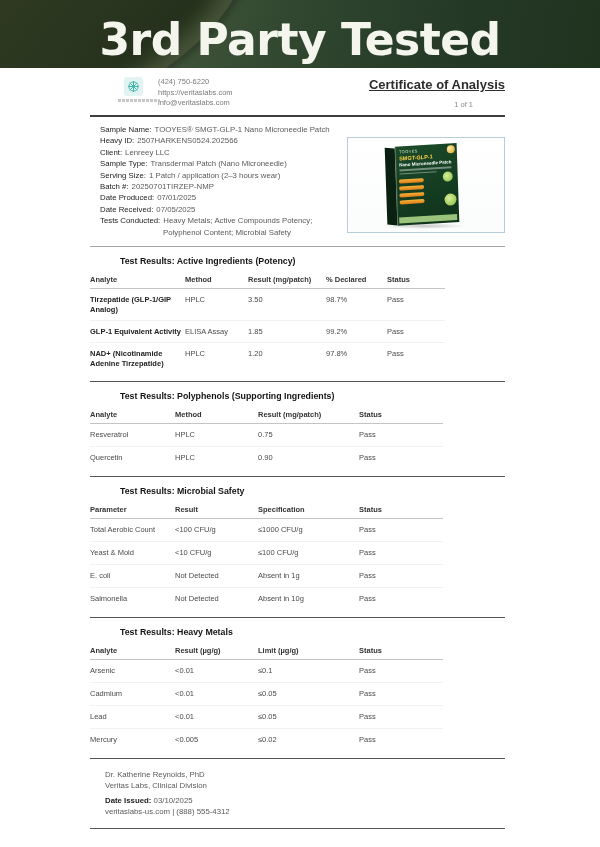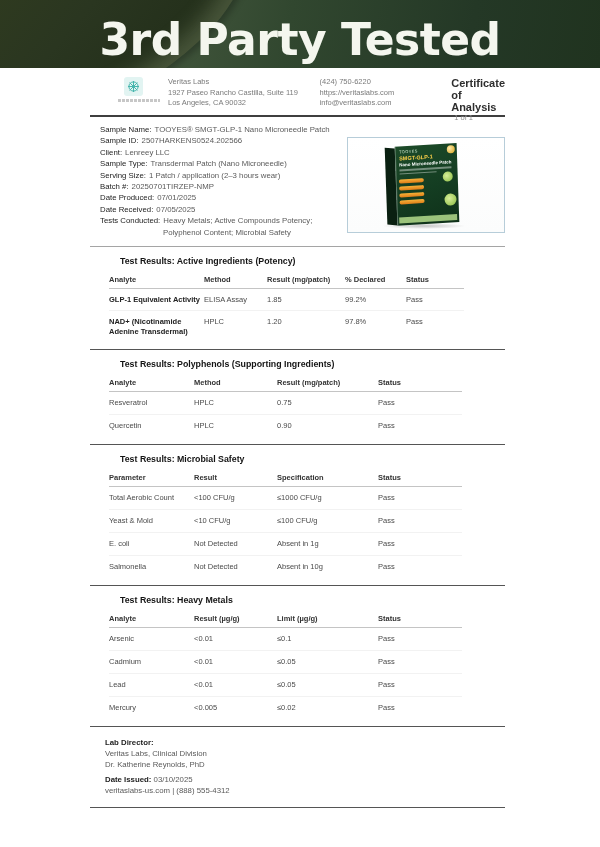--- a/index.html
+++ b/index.html
@@ -20,21 +20,21 @@
   .doc{padding:0 95px 0 90px;}
   .lab-header{display:flex;align-items:flex-start;padding:9px 0 6px 28px;border-bottom:2px solid #3f3f3f;}
   .logo-col{width:40px;}
   .logo{width:19px;height:19px;border-radius:3px;background:#e2f4f2;display:flex;align-items:center;justify-content:center;margin-left:6px;}
   .logo-fineprint{width:42px;height:3px;margin-top:3px;
     background:repeating-linear-gradient(90deg,#b9b9b9 0 3px,#fff 3px 4px);opacity:.8;}
   .hline{font-size:7.5px;line-height:10.5px;color:#7a7a7a;}
   .addr-col{width:152px;margin-left:10px;}
   .contact-col{width:132px;}
   .title-col{flex:1;display:flex;flex-direction:column;justify-content:space-between;align-items:flex-end;height:32px;}
-  .doc-title{font-size:11px;font-weight:700;color:#2e2e2e;}
+  .doc-title{font-size:13px;font-weight:700;color:#2e2e2e;text-decoration:underline;}
   .page-ind{font-size:7.5px;color:#8a8a8a;padding-right:32px;}
 
   
   .sample-wrap{position:relative;padding:7px 0 6px;}
   .sample-info{width:250px;padding-left:10px;}
   .si-row{font-size:7.8px;line-height:11.4px;color:#5a5a5a;}
   .si-label{font-weight:400;color:#1c1c1c;margin-right:3px;}
   .si-cont{font-size:7.8px;line-height:11.4px;color:#5a5a5a;margin-left:63px;}
 
   .product-figure{position:absolute;right:0;top:20px;width:156px;height:94px;margin:0;
@@ -59,21 +59,21 @@
   .f2{right:2px;top:50px;width:12px;height:12px;}
   .p-strip{position:absolute;left:2px;right:2px;bottom:2px;height:6px;background:rgba(180,220,140,.85);}
   .pshadow{position:absolute;left:34px;bottom:3px;width:84px;height:6px;border-radius:50%;
     background:radial-gradient(ellipse,rgba(0,0,0,.22),transparent 70%);}
 
   .hr-light{border:none;border-top:1px solid #a5a5a5;margin:2px 0 0;}
 
   
   .result-section{border-bottom:1px solid #555;padding:7px 0 7px;}
   .result-section h3{margin:2px 0 7px 30px;font-size:8.8px;color:#141414;}
-  table.t{border-collapse:collapse;table-layout:fixed;width:345px;margin-left:19px;}
+  table.t{border-collapse:collapse;table-layout:fixed;width:345px;}
   .t th{text-align:left;font-size:7.5px;color:#333;padding:2px 2px 4px 0;border-bottom:1px solid #c4c4c4;font-weight:700;}
   .t td{font-size:7.5px;color:#4a4a4a;line-height:10px;padding:6px 2px 6px 0;vertical-align:top;border-bottom:1px solid #f2f2f2;}
   .t tbody tr:last-child td{border-bottom:none;}
   .t5 td{padding:5.5px 2px 5.5px 0;}
   .t5 td:first-child{font-weight:700;color:#222;}
   .t5 th:nth-child(1){width:93px}.t5 th:nth-child(2){width:61px}.t5 th:nth-child(3){width:76px}
   .t5 th:nth-child(4){width:59px}.t5 th:nth-child(5){width:56px}
   .t4 th:nth-child(1){width:83px}.t4 th:nth-child(2){width:81px}.t4 th:nth-child(3){width:99px}
   .t4 th:nth-child(4){width:82px}
 
@@ -98,40 +98,35 @@
       <div class="logo">
         <svg width="13" height="13" viewBox="0 0 13 13">
           <g stroke="#45b5ad" stroke-width="1" fill="none">
             <circle cx="6.5" cy="6.5" r="4.6"></circle>
             <path d="M6.5 1v11M1 6.5h11M2.6 2.6l7.8 7.8M10.4 2.6l-7.8 7.8"></path>
           </g>
         </svg>
       </div>
       <div class="logo-fineprint"></div>
     </div>
-    <div class="addr-col">
-      <div class="hline">Veritas Labs</div>
-      <div class="hline">1927 Paseo Rancho Castilla, Suite 119</div>
-      <div class="hline">Los Angeles, CA 90032</div>
-    </div>
     <div class="contact-col">
       <div class="hline">(424) 750-6220</div>
       <div class="hline">https://veritaslabs.com</div>
       <div class="hline">info@veritaslabs.com</div>
     </div>
     <div class="title-col">
       <div class="doc-title">Certificate of Analysis</div>
       <div class="page-ind">1 of 1</div>
     </div>
   </div>
 
   <div class="sample-wrap">
     <div class="sample-info">
       <div class="si-row"><span class="si-label">Sample Name:</span><span class="si-value">TOOYES® SMGT-GLP-1 Nano Microneedle Patch</span></div>
-      <div class="si-row"><span class="si-label">Sample ID:</span><span class="si-value">2507HARKENS0524.202566</span></div>
+      <div class="si-row"><span class="si-label">Heavy ID:</span><span class="si-value">2507HARKENS0524.202566</span></div>
       <div class="si-row"><span class="si-label">Client:</span><span class="si-value">Lenreey LLC</span></div>
       <div class="si-row"><span class="si-label">Sample Type:</span><span class="si-value">Transdermal Patch (Nano Microneedle)</span></div>
       <div class="si-row"><span class="si-label">Serving Size:</span><span class="si-value">1 Patch / application (2–3 hours wear)</span></div>
       <div class="si-row"><span class="si-label">Batch #:</span><span class="si-value">20250701TIRZEP-NMP</span></div>
       <div class="si-row"><span class="si-label">Date Produced:</span><span class="si-value">07/01/2025</span></div>
       <div class="si-row"><span class="si-label">Date Received:</span><span class="si-value">07/05/2025</span></div>
       <div class="si-row"><span class="si-label">Tests Conducted:</span><span class="si-value">Heavy Metals; Active Compounds Potency;</span></div>
       <div class="si-cont">Polyphenol Content; Microbial Safety</div>
     </div>
 
@@ -169,28 +164,35 @@
           <tr>
             <th>Analyte</th>
             <th>Method</th>
             <th>Result (mg/patch)</th>
             <th>% Declared</th>
             <th>Status</th>
           </tr>
         </thead>
         <tbody>
           <tr>
+            <td>Tirzepatide (GLP-1/GIP Analog)</td>
+            <td>HPLC</td>
+            <td>3.50</td>
+            <td>98.7%</td>
+            <td>Pass</td>
+          </tr>
+          <tr>
             <td>GLP-1 Equivalent Activity</td>
             <td>ELISA Assay</td>
             <td>1.85</td>
             <td>99.2%</td>
             <td>Pass</td>
           </tr>
           <tr>
-            <td>NAD+ (Nicotinamide Adenine Transdermal)</td>
+            <td>NAD+ (Nicotinamide Adenine Tirzepatide)</td>
             <td>HPLC</td>
             <td>1.20</td>
             <td>97.8%</td>
             <td>Pass</td>
           </tr>
         </tbody>
       </table>
   </section>
 
   <section class="result-section">
@@ -295,20 +297,19 @@
             <td>Mercury</td>
             <td>&lt;0.005</td>
             <td>≤0.02</td>
             <td>Pass</td>
           </tr>
         </tbody>
       </table>
   </section>
 
   <div class="footer">
-    <div class="f-line f-bold">Lab Director:</div>
+    <div class="f-line">Dr. Katherine Reynolds, PhD</div>
     <div class="f-line">Veritas Labs, Clinical Division</div>
-    <div class="f-line">Dr. Katherine Reynolds, PhD</div>
     <div class="f-line f-gap"><span class="f-bold">Date Issued:</span> <span>03/10/2025</span></div>
     <div class="f-line">veritaslabs-us.com | (888) 555-4312</div>
   </div>
 
 </div>
 
 </body></html>

